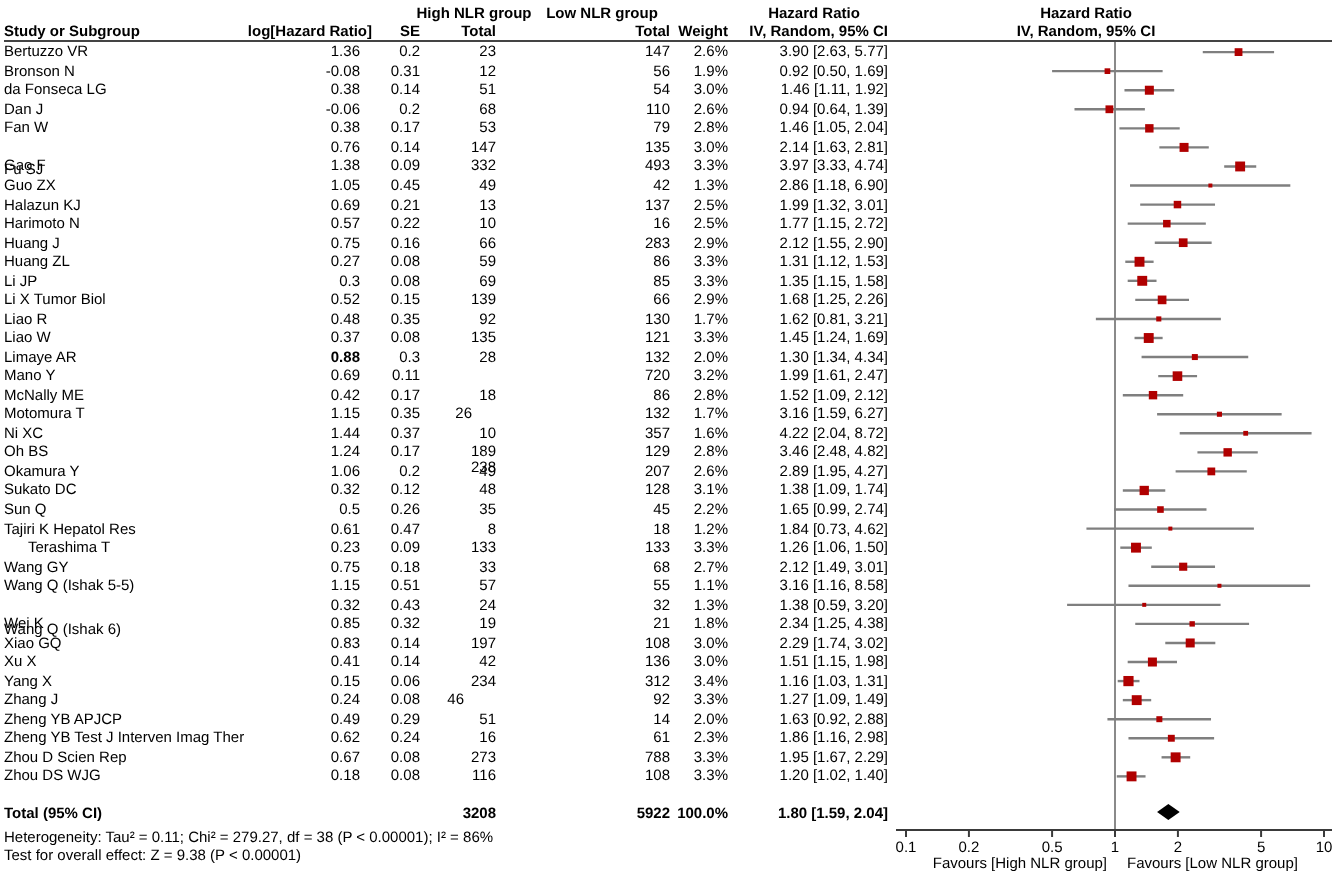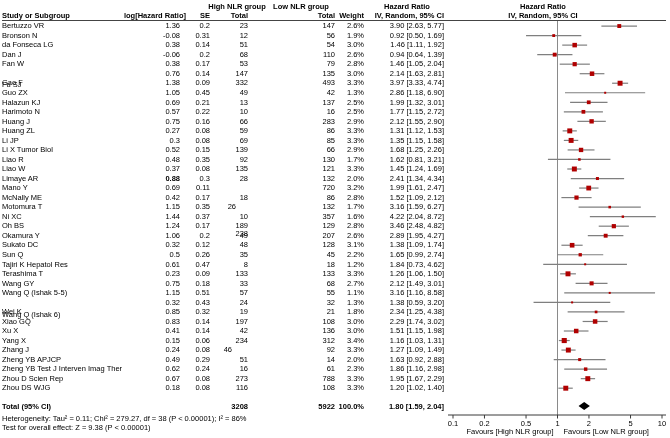--- a/index.html
+++ b/index.html
@@ -186,21 +186,21 @@
         <span class="cell r" style="left: 330px; width: 34px;">3.3%</span>
         <span class="cell r" style="left: 356px; width: 88px;">1.45 [1.24, 1.69]</span>
       </div>
       <div class="row" style="top: 173.78px;">
         <span class="cell" style="left: 2px; width: 130px;">Limaye AR</span>
         <span class="cell r" style="left: 130px; width: 50px; font-weight: bold;">0.88</span>
         <span class="cell r" style="left: 182px; width: 28px;">0.3</span>
         <span class="cell r" style="left: 212px; width: 36px;">28</span>
         <span class="cell r" style="left: 290px; width: 45px;">132</span>
         <span class="cell r" style="left: 330px; width: 34px;">2.0%</span>
-        <span class="cell r" style="left: 356px; width: 88px;">2.41 [1.34, 4.34]</span>
+        <span class="cell r" style="left: 356px; width: 88px;">1.30 [1.34, 4.34]</span>
       </div>
       <div class="row" style="top: 183.31px;">
         <span class="cell" style="left: 2px; width: 130px;">Mano Y</span>
         <span class="cell r" style="left: 130px; width: 50px;">0.69</span>
         <span class="cell r" style="left: 182px; width: 28px;">0.11</span>
         <span class="cell r" style="left: 212px; width: 36px; margin-top: 46px;">238</span>
         <span class="cell r" style="left: 290px; width: 45px;">720</span>
         <span class="cell r" style="left: 330px; width: 34px;">3.2%</span>
         <span class="cell r" style="left: 356px; width: 88px;">1.99 [1.61, 2.47]</span>
       </div>
@@ -270,21 +270,21 @@
       <div class="row" style="top: 259.55px;">
         <span class="cell" style="left: 2px; width: 130px;">Tajiri K Hepatol Res</span>
         <span class="cell r" style="left: 130px; width: 50px;">0.61</span>
         <span class="cell r" style="left: 182px; width: 28px;">0.47</span>
         <span class="cell r" style="left: 212px; width: 36px;">8</span>
         <span class="cell r" style="left: 290px; width: 45px;">18</span>
         <span class="cell r" style="left: 330px; width: 34px;">1.2%</span>
         <span class="cell r" style="left: 356px; width: 88px;">1.84 [0.73, 4.62]</span>
       </div>
       <div class="row" style="top: 269.08px;">
-        <span class="cell" style="left: 2px; width: 130px;">Terashima T</span>
+        <span class="cell" style="left: 14px; width: 130px;">Terashima T</span>
         <span class="cell r" style="left: 130px; width: 50px;">0.23</span>
         <span class="cell r" style="left: 182px; width: 28px;">0.09</span>
         <span class="cell r" style="left: 212px; width: 36px;">133</span>
         <span class="cell r" style="left: 290px; width: 45px;">133</span>
         <span class="cell r" style="left: 330px; width: 34px;">3.3%</span>
         <span class="cell r" style="left: 356px; width: 88px;">1.26 [1.06, 1.50]</span>
       </div>
       <div class="row" style="top: 278.61px;">
         <span class="cell" style="left: 2px; width: 130px;">Wang GY</span>
         <span class="cell r" style="left: 130px; width: 50px;">0.75</span>

